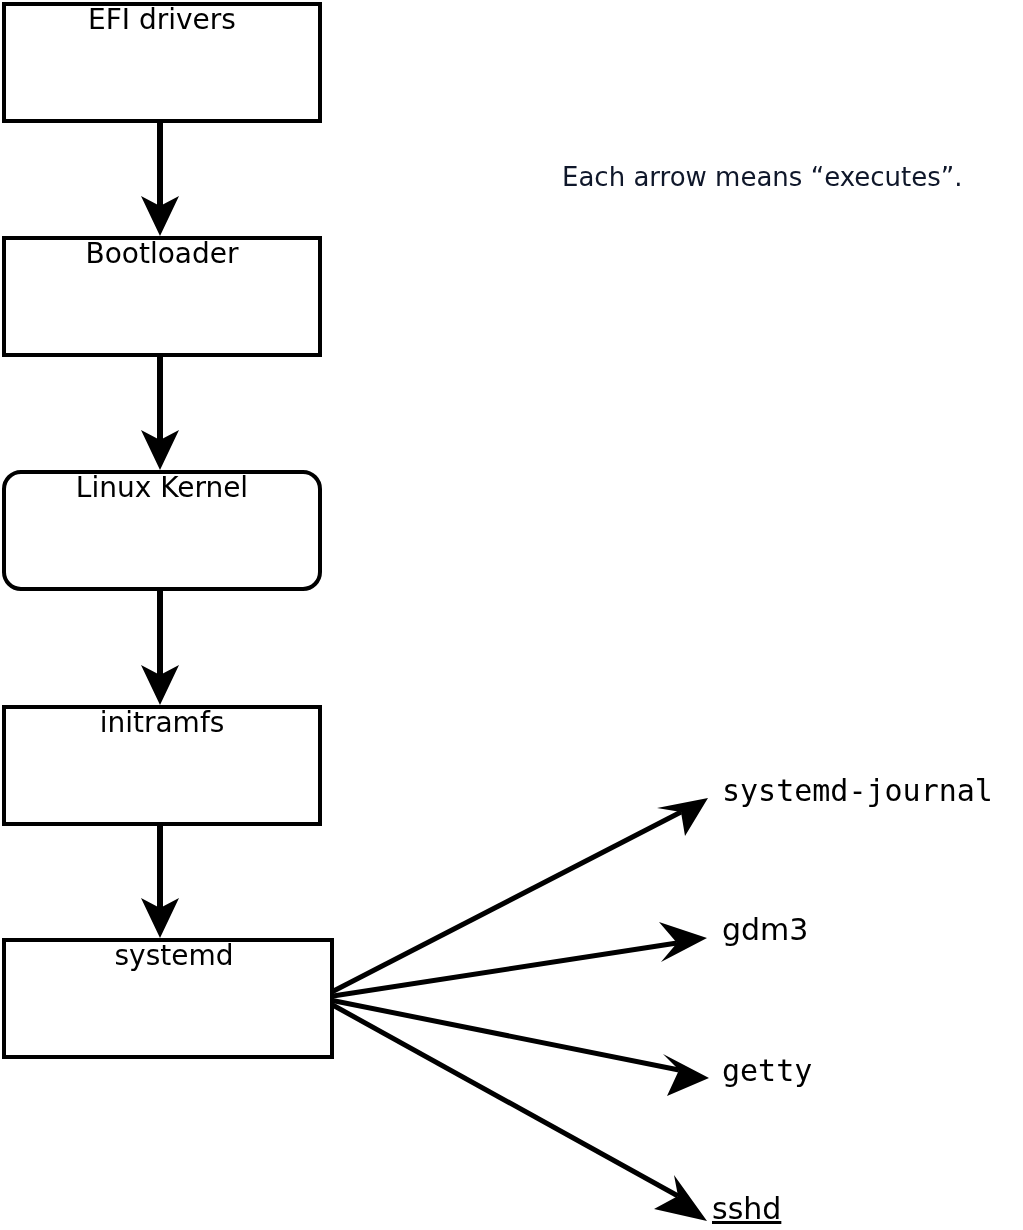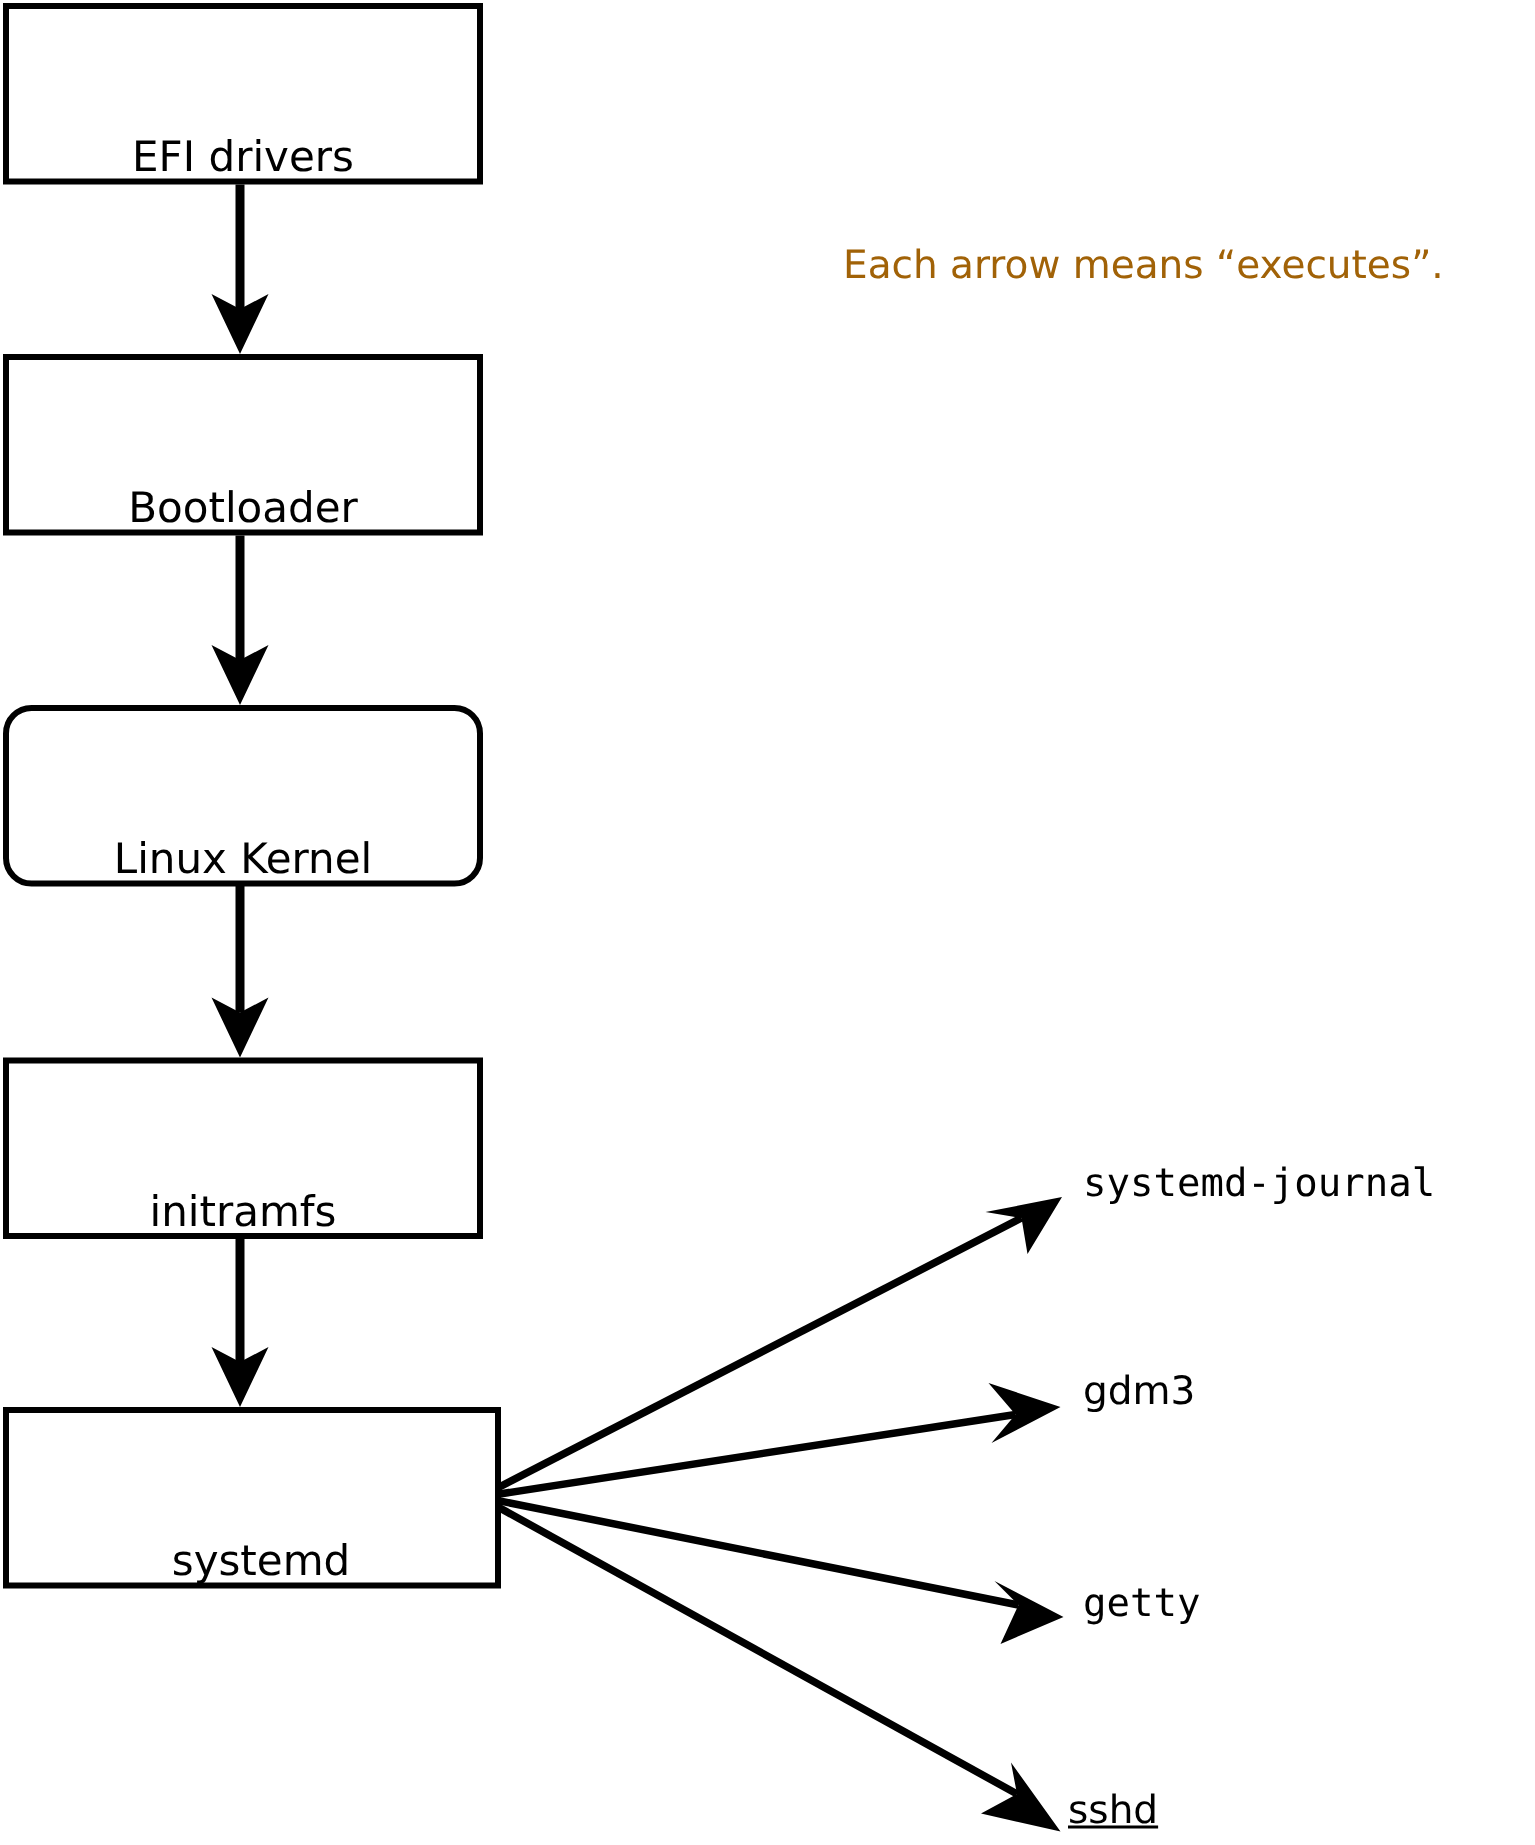--- a/index.html
+++ b/index.html
@@ -17,21 +17,21 @@
   }
   .stage-box {
     position: absolute;
     left: 2px;
     width: 312px;
     height: 113px;
     border: 4px solid #000000;
     background: #ffffff;
     box-sizing: content-box;
     display: flex;
-    align-items: flex-end;
+    align-items: flex-start;
     justify-content: center;
   }
   .stage-label {
     font-family: "DejaVu Sans", "Liberation Sans", sans-serif;
     font-size: 28px;
     color: #000000;
     line-height: 1;
     white-space: nowrap;
   }
   .box-efi      { top: 2px; }
@@ -48,28 +48,28 @@
     height: 1230px;
     pointer-events: none;
   }
 
   .annotation {
     position: absolute;
     left: 562px;
     top: 163px;
     font-family: "DejaVu Sans", "Liberation Sans", sans-serif;
     font-size: 26px;
-    color: #a16207;
+    color: #0f172a;
     white-space: nowrap;
     line-height: 1.15;
   }
 
   .leaf-label {
     position: absolute;
-    font-size: 26px;
+    font-size: 30px;
     color: #000000;
     white-space: nowrap;
     line-height: 1;
   }
   .leaf-mono { font-family: "DejaVu Sans Mono", "Liberation Mono", monospace; }
   .leaf-sans { font-family: "DejaVu Sans", "Liberation Sans", sans-serif; }
 
   .leaf-journal { left: 722px; top: 776px; }
   .leaf-gdm3    { left: 722px; top: 915px; }
   .leaf-getty   { left: 722px; top: 1056px; }

